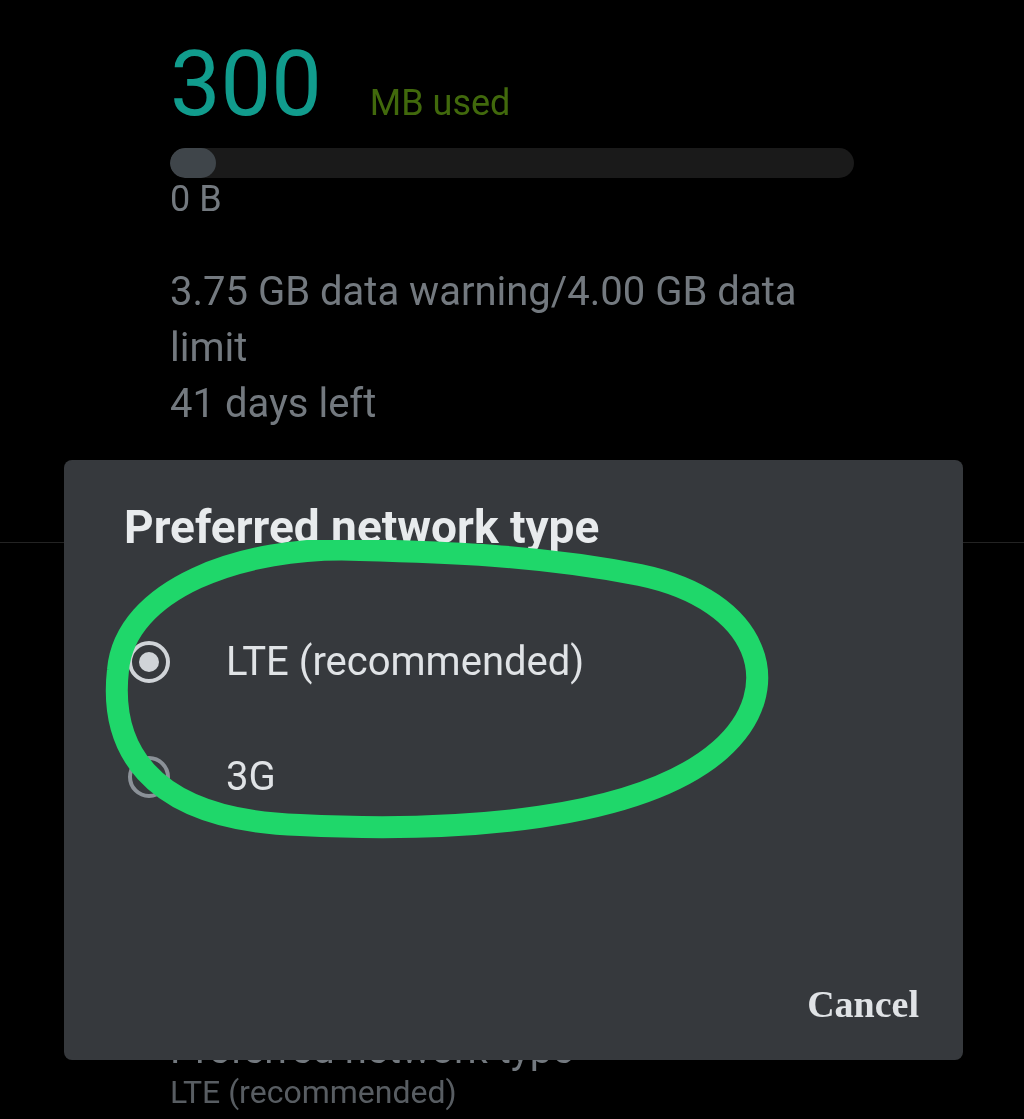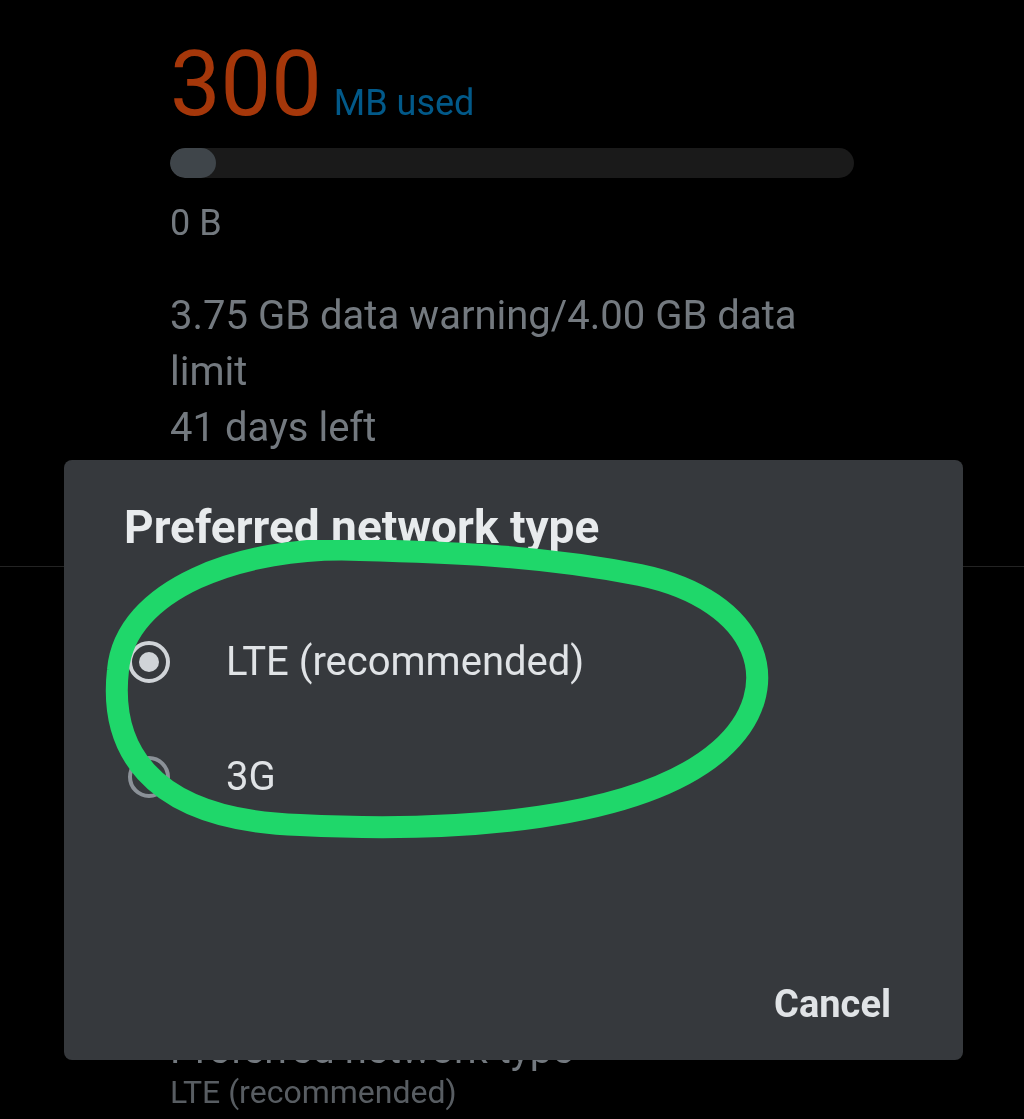--- a/index.html
+++ b/index.html
@@ -16,47 +16,48 @@
       padding: 40px 170px 40px 170px;
     }
     .usage-row {
       display: flex;
       align-items: baseline;
       gap: 12px;
     }
     .usage-number {
       font-size: 90px;
       font-weight: 400;
-      color: #c2410c;
+      color: #14b8a6;
       line-height: 1;
     }
     .usage-unit {
       font-size: 36px;
-      color: #0369a1;
+      color: #4d7c0f;
       font-weight: 400;
+      margin-left: 36px;
     }
     .progress-bar {
       width: 100%;
       height: 30px;
       background: #1f1f1f;
       border-radius: 15px;
       margin-top: 18px;
       position: relative;
       overflow: hidden;
     }
     .progress-fill {
       height: 100%;
       width: 46px;
       background: #4a5258;
       border-radius: 15px;
     }
     .progress-labels {
       display: flex;
       justify-content: flex-start;
-      margin-top: 24px;
+      margin-top: 0;
       gap: 20px;
     }
     .progress-label {
       font-size: 36px;
       color: #888f96;
     }
     .warning-text {
       font-size: 40px;
       color: #888f96;
       margin-top: 44px;
@@ -132,21 +133,22 @@
       border-radius: 50%;
     }
     .radio-label {
       font-size: 40px;
       color: #e0e3e6;
       margin-left: 56px;
     }
     .dialog-actions {
       position: absolute;
       bottom: 34px;
-      right: 72px;
+      right: 44px;
+      font-family: Liberation Serif, serif;
     }
     .cancel-btn {
       font-size: 38px;
       font-weight: 700;
       color: #e0e3e6;
     }
     .annotation {
       position: absolute;
       left: 100px;
       top: 540px;

